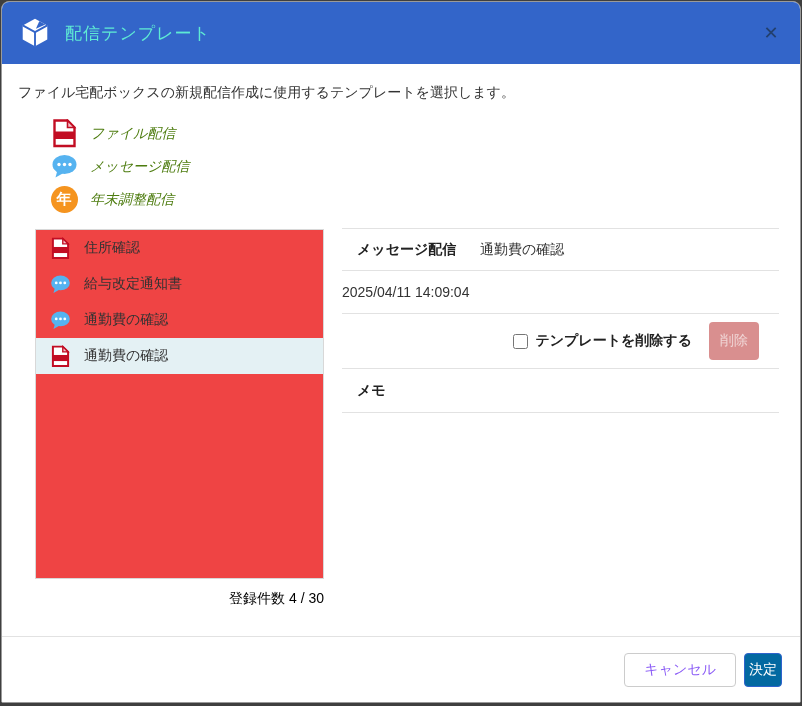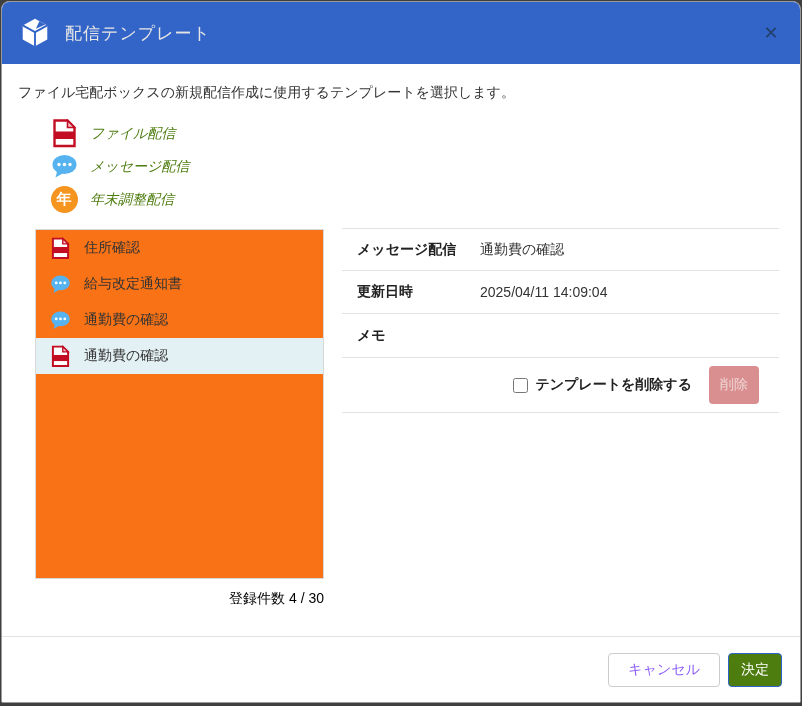--- a/index.html
+++ b/index.html
@@ -19,21 +19,21 @@
     overflow:hidden;
   }
   
   .header {
     position:absolute; left:0; top:0; right:0; height:62px;
     background:#3365c9;
     display:flex; align-items:center;
     padding:0 16px;
   }
   .header .cube { width:34px; height:34px; margin-right:13px; flex:0 0 auto; }
-  .header .title { color:#e5e5e5; font-size:17px; letter-spacing:1px; }
+  .header .title { color:#5eead4; font-size:17px; letter-spacing:1px; }
   .header .close {
     margin-left:auto;
     color:#20distance;
     color:#23406e;
     font-size:18px; font-weight:bold;
     width:26px; height:26px; line-height:26px; text-align:center;
     cursor:pointer; background:none; border:none;
     font-family:"Liberation Sans","DejaVu Sans",sans-serif;
   }
   
@@ -50,21 +50,21 @@
     width:27px; height:27px; border-radius:50%;
     background:#f5941f; color:#ffffff;
     font-size:15px; font-weight:bold;
     display:flex; align-items:center; justify-content:center;
   }
   
   .list-box {
     position:absolute; left:33px; top:227px;
     width:289px; height:350px;
     border:1px solid #d8d8d8;
-    background:#f97316;
+    background:#ef4444;
     overflow:hidden;
   }
   .list-item {
     height:36px; display:flex; align-items:center;
     padding-left:13px; cursor:pointer;
   }
   .list-item.selected { background:#e4f1f4; }
   .list-item .li-icon { width:22px; display:flex; justify-content:center; margin-right:13px; }
   .list-item .li-label { font-size:14px; color:#333333; }
   .count {
@@ -115,22 +115,22 @@
     padding-right:18px; background:#ffffff;
   }
   .btn-cancel {
     height:34px; padding:0 19px;
     background:#ffffff; color:#8b5cf6;
     border:1px solid #cccccc; border-radius:4px;
     font-size:14px; cursor:pointer; margin-right:8px;
     font-family:"Liberation Sans","DejaVu Sans",sans-serif;
   }
   .btn-ok {
-    height:34px; padding:0 12px;
-    background:#4d7c0f; color:#ffffff;
+    height:34px; padding:0 4px;
+    background:#0369a1; color:#ffffff;
     border:1px solid #2e63cc; border-radius:4px;
     font-size:14px; cursor:pointer;
     font-family:"Liberation Sans","DejaVu Sans",sans-serif;
   }
 </style>
 </head>
 <body>
 
 <div class="modal">
 
@@ -231,34 +231,33 @@
   </div>
 
   <div class="count">登録件数 4 / 30</div>
 
   <div class="details">
     <div class="d-row r1">
       <span class="d-label">メッセージ配信</span>
       <span class="d-value">通勤費の確認</span>
     </div>
     <div class="d-row r2">
-      <span class="d-label">更新日時</span>
       <span class="d-value">2025/04/11 14:09:04</span>
-    </div>
-    <div class="d-row r3">
-      <span class="d-label">メモ</span>
-      <span class="d-value"></span>
     </div>
     <div class="d-row actions">
       <label class="chk-wrap">
         <input type="checkbox" style="">
         <span class="chk-label">テンプレートを削除する</span>
       </label>
       <button class="delete-btn">削除</button>
     </div>
+    <div class="d-row r3">
+      <span class="d-label">メモ</span>
+      <span class="d-value"></span>
+    </div>
   </div>
 
   <div class="footer">
     <button class="btn-cancel">キャンセル</button>
     <button class="btn-ok">決定</button>
   </div>
 
 </div>
 
 </body></html>

